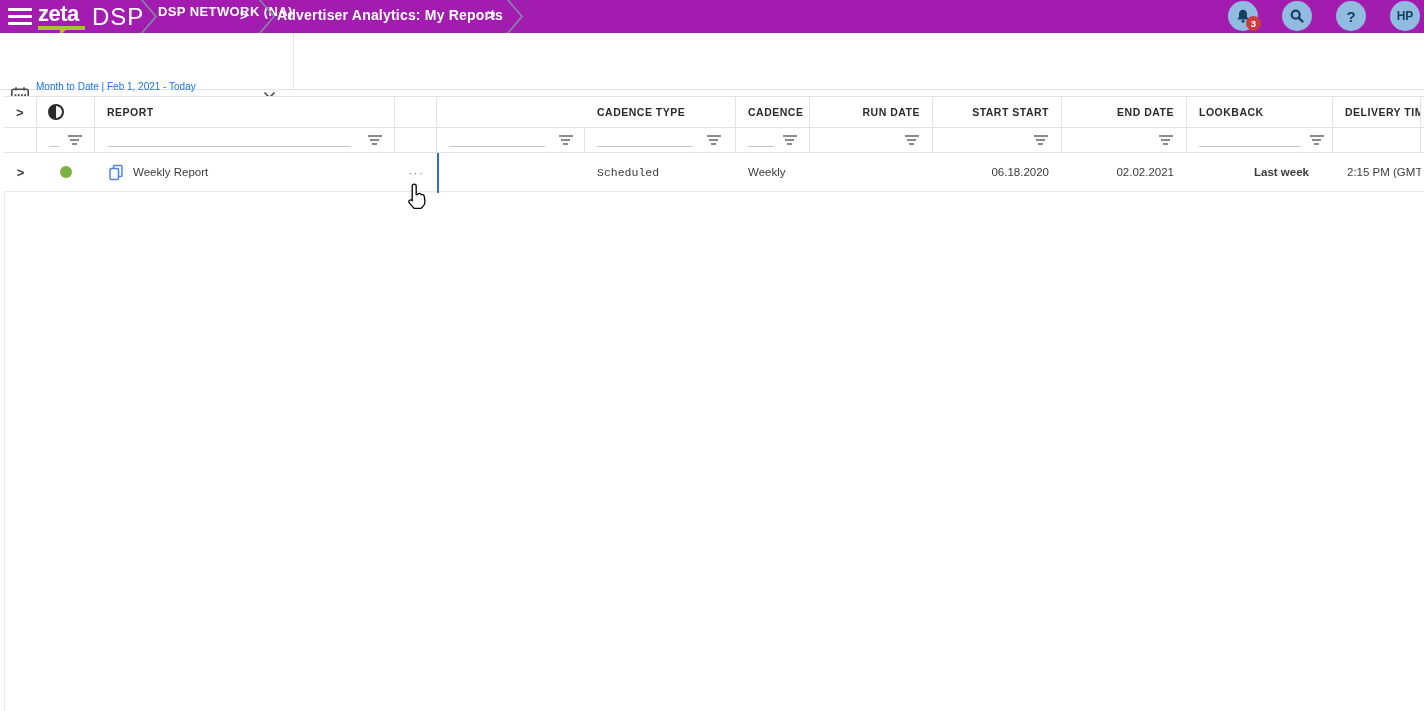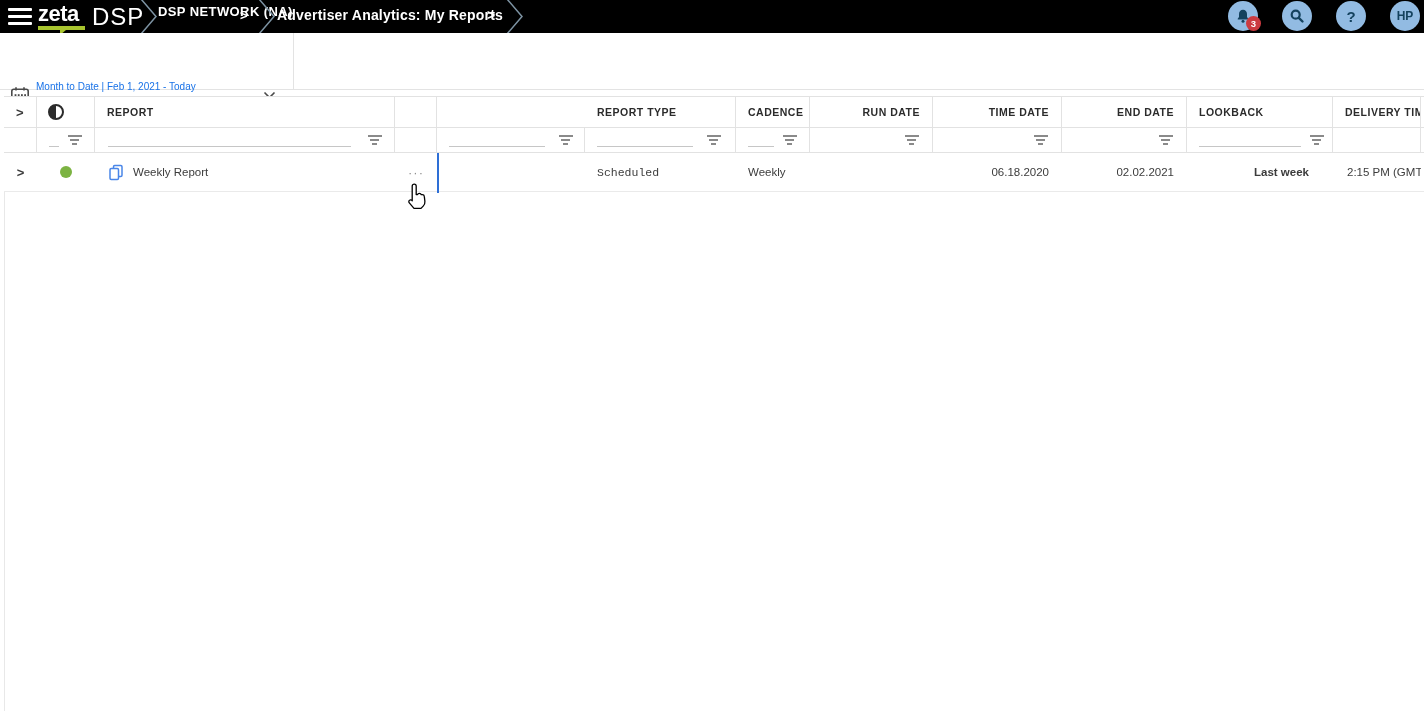--- a/index.html
+++ b/index.html
@@ -1,21 +1,21 @@
 <!DOCTYPE html>
 <html><head>
 <meta charset="utf-8">
 <style>
   * { box-sizing: border-box; margin: 0; padding: 0; }
   html,body { width:1424px; height:711px; overflow:hidden; background:#fff;
               font-family:"Liberation Sans", sans-serif; }
   #app { position:relative; width:1424px; height:711px; background:#fff; }
 
   
-  .navbar { position:absolute; left:0; top:0; width:1424px; height:33px; background:#000000; }
+  .navbar { position:absolute; left:0; top:0; width:1424px; height:33px; background:#a21caf; }
   .hamburger { position:absolute; left:8px; top:8px; width:24px; height:17px; cursor:pointer; }
   .hamburger span { position:absolute; left:0; width:24px; height:2.6px; background:#fff; border-radius:1px; }
   .hamburger span:nth-child(1){top:0;} .hamburger span:nth-child(2){top:7px;} .hamburger span:nth-child(3){top:14px;}
   .brand { position:absolute; left:38px; top:1px; color:#fff; font-size:22px; font-weight:bold; letter-spacing:-0.5px; }
   .brand-underline { position:absolute; left:38px; top:26px; width:47px; height:3.5px; background:#a8c42e; }
   .brand-tail { position:absolute; left:60px; top:29.5px; width:0; height:0;
                 border-top:5px solid #a8c42e; border-right:6px solid transparent; }
   .product { position:absolute; left:92px; top:3px; color:#fff; font-size:24px; font-weight:400; letter-spacing:1px; }
   .crumb-divider { position:absolute; top:0; width:26px; height:33px; }
   .crumb-net { position:absolute; left:158px; top:4px; color:#fff; font-size:13px; font-weight:600; letter-spacing:.4px; }
@@ -149,24 +149,24 @@
   <div class="grid-left-border"></div>
   <div class="hdr-row" id="header-row">
       <div class="hcell" style="left: 0px; width: 33px; justify-content: center; padding: 0px;">
         <span class="chev">&gt;</span>
       </div>
       <div class="hcell" style="left: 33px; width: 58px; justify-content: flex-start; padding: 0px 0px 0px 11px;">
         <span class="contrast-icon"></span>
       </div>
       <div class="hcell" style="left: 91px; width: 300px;">REPORT</div>
       <div class="hcell" style="left: 391px; width: 42px; justify-content: center; padding: 0px;"></div>
-      <div class="hcell" style="left: 581px; width: 151px;">REPORT TYPE</div>
+      <div class="hcell" style="left: 581px; width: 151px;">CADENCE TYPE</div>
       <div class="hcell" style="left: 732px; width: 74px;">CADENCE</div>
       <div class="hcell" style="left: 806px; width: 123px; justify-content: flex-end;">RUN DATE</div>
-      <div class="hcell" style="left: 929px; width: 129px; justify-content: flex-end;">TIME DATE</div>
+      <div class="hcell" style="left: 929px; width: 129px; justify-content: flex-end;">START START</div>
       <div class="hcell" style="left: 1058px; width: 125px; justify-content: flex-end;">END DATE</div>
       <div class="hcell" style="left: 1183px; width: 146px;">LOOKBACK</div>
       <div class="hcell" style="left: 1329px; width: 88px;">DELIVERY TIME</div>
     </div>
   <div class="flt-row" id="filter-row">
       <div class="fcell" style="left: 0px; width: 33px;"></div>
       <div class="fcell" style="left: 33px; width: 58px; justify-content: center; padding: 0px;">
         <input class="filter-input" type="text" style="width: 10px; margin-right: 8px;">
         <div class="filter-icon">
           <span></span>

